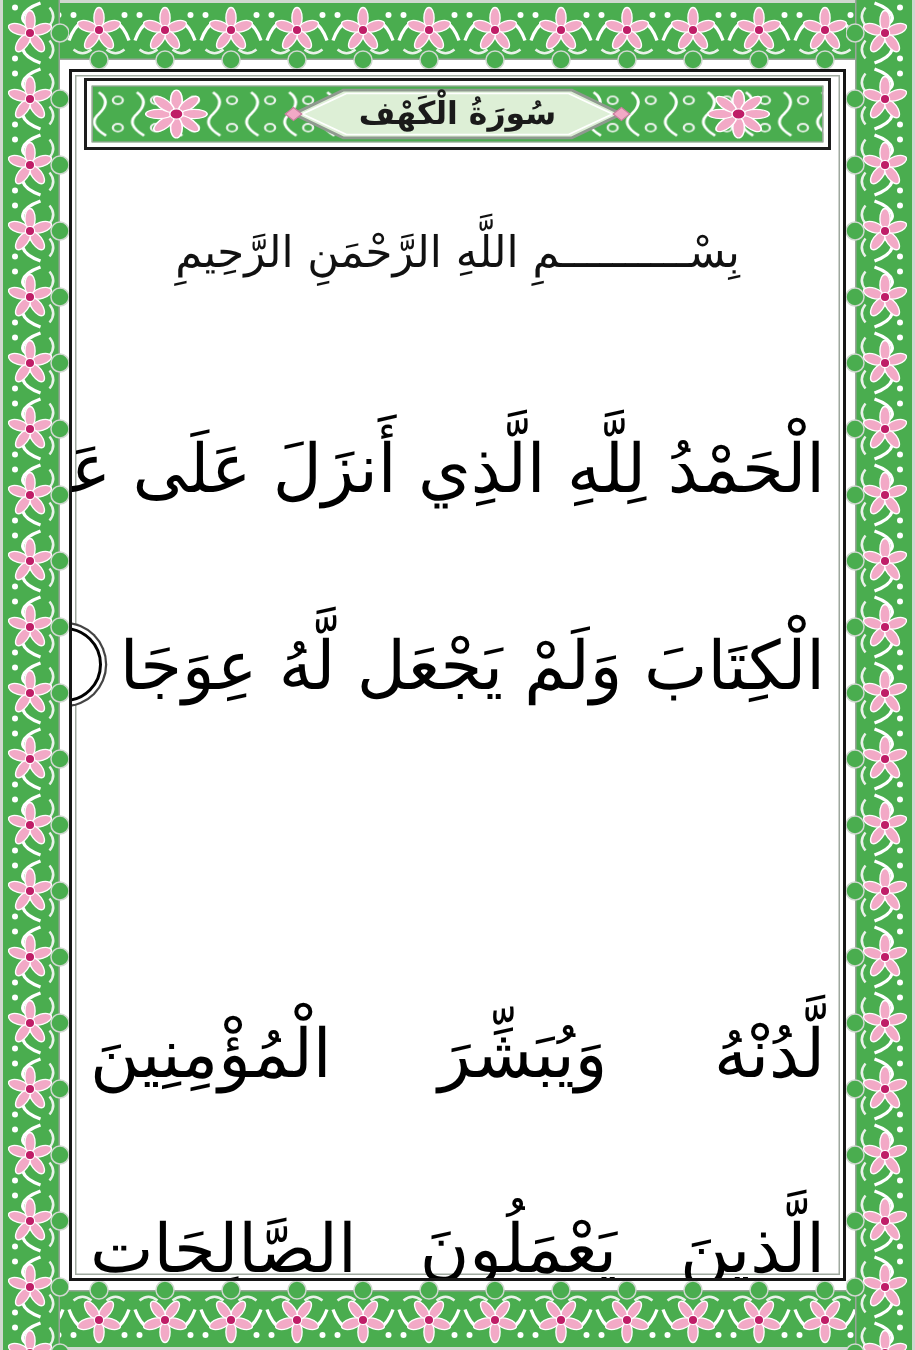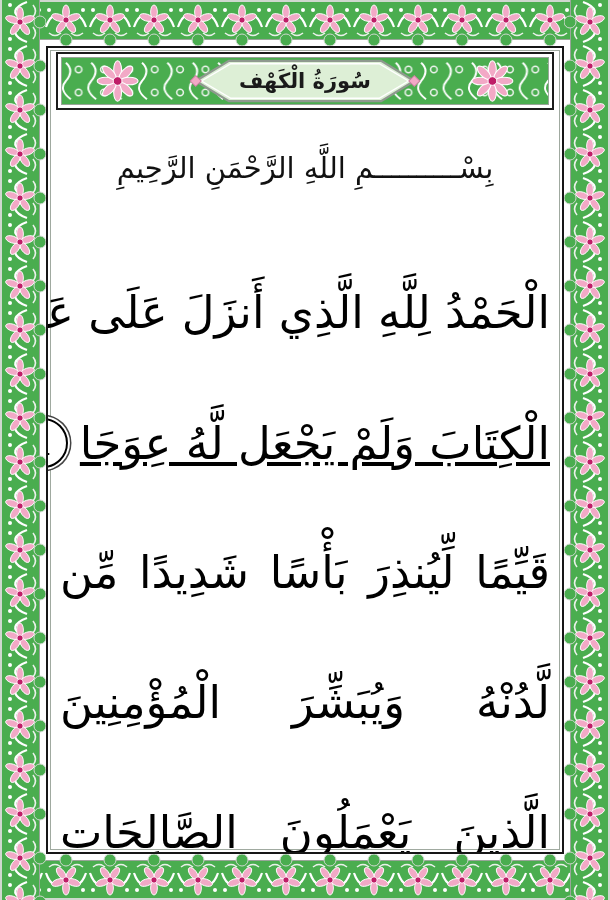--- a/index.html
+++ b/index.html
@@ -14,21 +14,21 @@
   .b-left{top:0;left:0;width:46px;height:900px;}
   .b-right{top:0;right:0;width:46px;height:900px;transform:scaleX(-1);}
   
   .frame{
     position:absolute;left:46px;top:46px;right:46px;bottom:46px;
     border:2px solid #161616;background:#ffffff;overflow:hidden;
     box-shadow:inset 0 0 0 2px #ffffff, inset 0 0 0 3px #a0aaa0;
   }
   
   .header{
-    position:absolute;top:4px;left:8px;right:8px;height:58px;
+    position:absolute;top:4px;left:8px;right:8px;height:48px;
     border:2px solid #1c1c1c;background:#ffffff;padding:3px;box-sizing:border-box;
   }
   .header-svg{display:block;width:100%;height:100%;}
   .surah-title{
     position:absolute;left:50%;top:50%;transform:translate(-50%,-52%);
     font-size:21px;font-weight:bold;white-space:nowrap;direction:rtl;
     color:#1a1a1a;letter-spacing:0;
   }
   
   .bismillah{
@@ -36,21 +36,21 @@
     text-align:center;direction:rtl;font-size:29px;color:#111;white-space:nowrap;
   }
   
   .vline{
     position:absolute;left:12px;right:12px;height:130px;direction:rtl;
     font-size:45px;line-height:130px;color:#000;
     text-align:justify;-moz-text-align-last:justify;text-align-last:justify;
     white-space:nowrap;
   }
   .vl-0{top:200px}.vl-1{top:330px}.vl-2{top:460px}.vl-3{top:590px}.vl-4{top:720px}
-  .vline.with-marker{display:flex;align-items:center;gap:12px;text-decoration:underline;}
+  .vline.with-marker{display:flex;align-items:center;gap:12px;}
   .vline.with-marker .vtext{
     flex:1;line-height:normal;text-align:justify;
     -moz-text-align-last:justify;text-align-last:justify;
   }
   .medallion{
     flex:0 0 auto;width:46px;height:46px;border:2px solid #000;border-radius:50%;
     box-shadow:0 0 0 2px #ffffff,0 0 0 3.5px #444;
     display:flex;align-items:center;justify-content:center;
     font-size:24px;line-height:1;background:#fff;
   }
@@ -210,18 +210,17 @@
 
     <div class="vline vl-0">الْحَمْدُ لِلَّهِ الَّذِي أَنزَلَ عَلَى عَبْدِهِ</div>
 
     <div class="vline vl-1 with-marker">
       <span class="vtext">الْكِتَابَ وَلَمْ يَجْعَل لَّهُ عِوَجَا</span>
       <span class="medallion">
         <span>١</span>
       </span>
     </div>
 
-    <div class="vline vl-2">قَيِّمًا لِّيُنذِرَ بَأْسًا شَدِيدًا مِّن</div>
     <div class="vline vl-4">الَّذِينَ يَعْمَلُونَ الصَّالِحَاتِ</div>
     <div class="vline vl-3">لَّدُنْهُ وَيُبَشِّرَ الْمُؤْمِنِينَ</div>
 
   </div>
 </div>
 
 </body></html>

